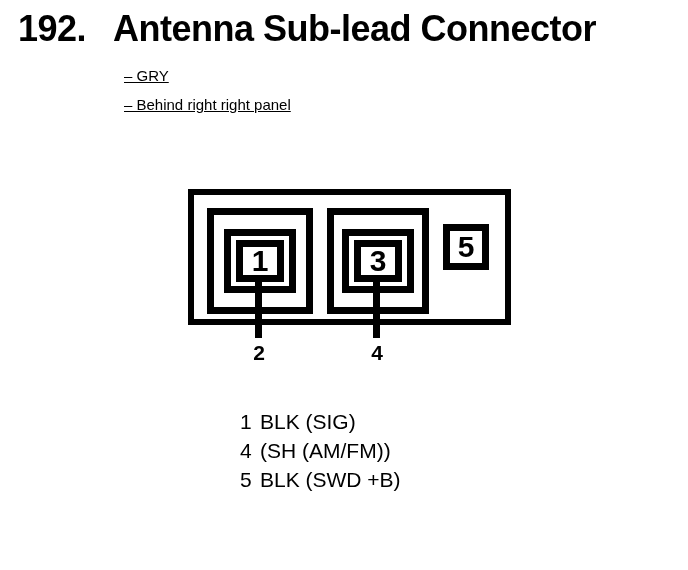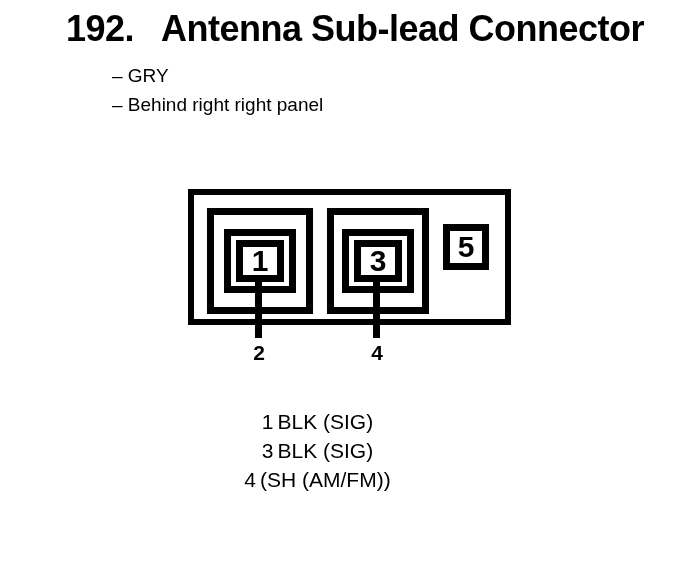--- a/index.html
+++ b/index.html
@@ -17,35 +17,35 @@
   
   .title {
     position: absolute;
     left: 18px;
     top: 8px;
     font-size: 36px;
     font-weight: bold;
     letter-spacing: -0.5px;
     white-space: nowrap;
     line-height: 42px;
-    margin-left: 48px;
   }
   .title-num {
     display: inline-block;
     width: 95px;
   }
 
   
   .notes {
     position: absolute;
-    left: 112px;
+    left: 124px;
     top: 61px;
-    font-size: 19px;
+    font-size: 15px;
     line-height: 29px;
     white-space: nowrap;
+    text-decoration: underline;
   }
 
   
   .diagram {
     position: absolute;
     left: 0; top: 0;
     width: 688px; height: 570px;
   }
   .connector-body {
     position: absolute;
@@ -110,21 +110,20 @@
   .wire-label-4 { left: 362px; }
 
   
   .pinlist {
     position: absolute;
     left: 240px;
     top: 407px;
     font-size: 21px;
     line-height: 29px;
     white-space: nowrap;
-    text-align: center;
   }
   .pinlist .pnum {
     display: inline-block;
     width: 20px;
   }
 </style>
 </head>
 <body>
 
 <div class="title">
@@ -168,18 +167,18 @@
 
   <div class="wire-label wire-label-2">2</div>
   <div class="wire-label wire-label-4">4</div>
 </div>
 
 <div class="pinlist">
   <div class="row">
     <span class="pnum">1</span><span class="pdesc">BLK (SIG)</span>
   </div>
   <div class="row">
-    <span class="pnum">3</span><span class="pdesc">BLK (SIG)</span>
+    <span class="pnum">4</span><span class="pdesc">(SH (AM/FM))</span>
   </div>
   <div class="row">
-    <span class="pnum">4</span><span class="pdesc">(SH (AM/FM))</span>
+    <span class="pnum">5</span><span class="pdesc">BLK (SWD +B)</span>
   </div>
 </div>
 
 </body></html>

